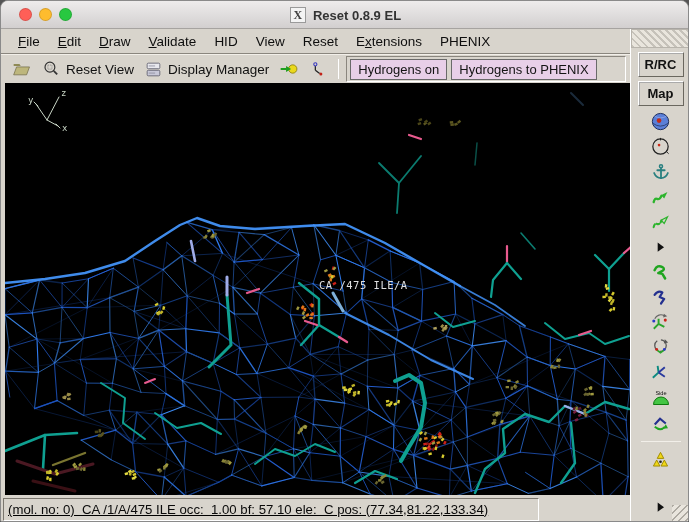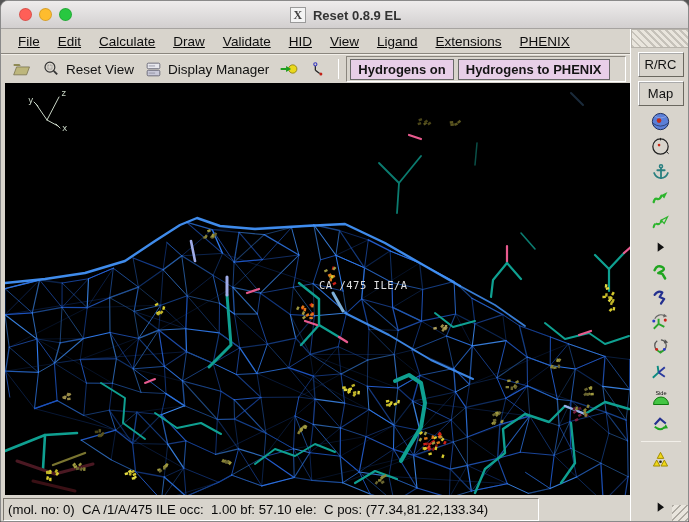--- a/index.html
+++ b/index.html
@@ -11,54 +11,54 @@
     background:linear-gradient(#eeecec,#d2cfcf);border-bottom:1px solid #a6a3a0;}
   .traffic-lights{position:absolute;left:18px;top:7px;display:flex;gap:7px;}
   .tl{width:13px;height:13px;border-radius:50%;display:inline-block;border:1px solid rgba(0,0,0,.15);}
   .title-group{position:absolute;left:0;right:0;top:0;height:28px;display:flex;align-items:center;
     justify-content:center;gap:7px;font-size:13px;font-weight:bold;color:#333;}
   .x11-icon{display:inline-flex;align-items:center;justify-content:center;width:16px;height:16px;
     background:#f4f4f4;border:1px solid #9a9a9a;font-family:"Liberation Serif",serif;
     font-size:12px;font-weight:bold;color:#444;}
   
   .menubar{position:absolute;left:0;top:28px;width:632px;height:25px;background:#d8d4cc;
-    border-bottom:1px solid #8a867e;display:flex;align-items:center;text-decoration:underline;}
+    border-bottom:1px solid #8a867e;display:flex;align-items:center;}
   .menu-items{display:flex;align-items:center;padding-left:8px;}
   .menu-item{font-size:13.5px;color:#0e0e0e;padding:3px 9px;cursor:default;white-space:nowrap;}
   .menu-item u{text-decoration:underline;}
   
   .toolbar{position:absolute;left:0;top:53px;width:629px;height:29px;background:#d8d4cc;
     border-top:1px solid #f2efe9;display:flex;align-items:center;gap:4px;padding:0 4px 0 8px;}
   .tbtn{display:inline-flex;align-items:center;gap:5px;font-size:13.5px;color:#111;
     padding:1px 3px;white-space:nowrap;}
   .tb-sep{width:1px;height:20px;background:#9a968e;border-right:1px solid #fff;margin:0 3px;}
   .pink-box{flex:1;align-self:stretch;margin:1px 0;display:flex;align-items:center;gap:4px;
-    border:1px solid;border-color:#8a867e #fff #fff #8a867e;padding:1px 3px;font-weight:bold;}
+    border:1px solid;border-color:#8a867e #fff #fff #8a867e;padding:1px 3px;}
   .pinkbtn{font-size:13px;color:#141414;border:1px solid #6a6a6a;padding:2px 7px;white-space:nowrap;}
   
   .rightpanel{position:absolute;left:629px;top:28px;width:60px;height:494px;background:#d8d4cc;
     border-left:1px solid #fff;display:flex;flex-direction:column;align-items:center;}
   .hatch-top{width:100%;height:19px;border:1px solid #b8b4ac;
     background:repeating-linear-gradient(45deg,#c6c2ba 0 2px,#e9e5dd 2px 5px);}
   .btn3d{width:46px;height:25px;margin-top:4px;background:#d8d4cc;font-size:13px;color:#111;
     border:1px solid;border-color:#ffffff #6a675f #6a675f #ffffff;box-shadow:1px 1px 0 #aaa inset;
-    font-family:"Liberation Sans",sans-serif;}
+    font-family:"Liberation Sans",sans-serif;font-weight:bold;}
   .icon-col{display:flex;flex-direction:column;align-items:center;margin-top:4px;width:100%;}
   .ricon{width:26px;height:25px;display:flex;align-items:center;justify-content:center;}
   .ricon-div{width:40px;height:1px;background:#aaa6a0;border-bottom:1px solid #f2efe9;margin:6px 0;}
   .grip{position:absolute;right:1px;bottom:1px;width:17px;height:17px;
     background:repeating-linear-gradient(135deg,#aeaaa2 0 1.5px,#e9e5dd 1.5px 5px);}
   
   .canvas{position:absolute;left:4px;top:82px;width:625px;height:412px;background:#000;}
   .canvas svg{display:block;width:625px;height:412px;}
   
   .statusbar{position:absolute;left:0;top:494px;width:629px;height:28px;background:#d8d4cc;
     display:flex;align-items:center;padding:2px;}
   .status-box{width:536px;height:23px;border:1px solid;border-color:#7a766e #ffffff #ffffff #7a766e;
-    display:flex;align-items:center;padding-left:4px;background:#d8d4cc;}
+    display:flex;align-items:center;padding-left:4px;background:#d8d4cc;text-decoration:underline;}
   .status-box span{font-size:13.2px;color:#0a0a0a;white-space:pre;}
 </style>
 </head>
 <body>
 
 <div class="window">
 
   <div class="titlebar">
     <div class="traffic-lights">
       <span class="tl" id="tl-red" style="background: rgb(255, 95, 87);"></span>
@@ -68,26 +68,25 @@
     <div class="title-group">
       <span class="x11-icon">X</span>
       <span>Reset 0.8.9 EL</span>
     </div>
   </div>
 
   <div class="menubar">
     <div class="menu-items">
         <span class="menu-item"><u>F</u>ile</span>
         <span class="menu-item"><u>E</u>dit</span>
-        <span class="menu-item"><u>C</u>alculate</span>
         <span class="menu-item"><u>D</u>raw</span>
         <span class="menu-item"><u>V</u>alidate</span>
         <span class="menu-item">HID</span>
         <span class="menu-item">View</span>
-        <span class="menu-item">Ligand</span>
+        <span class="menu-item">Reset</span>
         <span class="menu-item">E<u>x</u>tensions</span>
         <span class="menu-item">PHENIX</span>
       </div>
   </div>
 
   <div class="toolbar">
     <span class="tbtn">
       <svg viewBox="0 0 24 24" width="20" height="20">
           <path d="M2,19 L2,6 L9,6 L10.5,8.5 L2,8.5 Z" fill="#8f8a55"></path>
           <path d="M2,19 L5.5,9.5 L21,9.5 L17.5,19 Z" fill="#bdb67c" stroke="#6a6440" stroke-width="0.8"></path>

